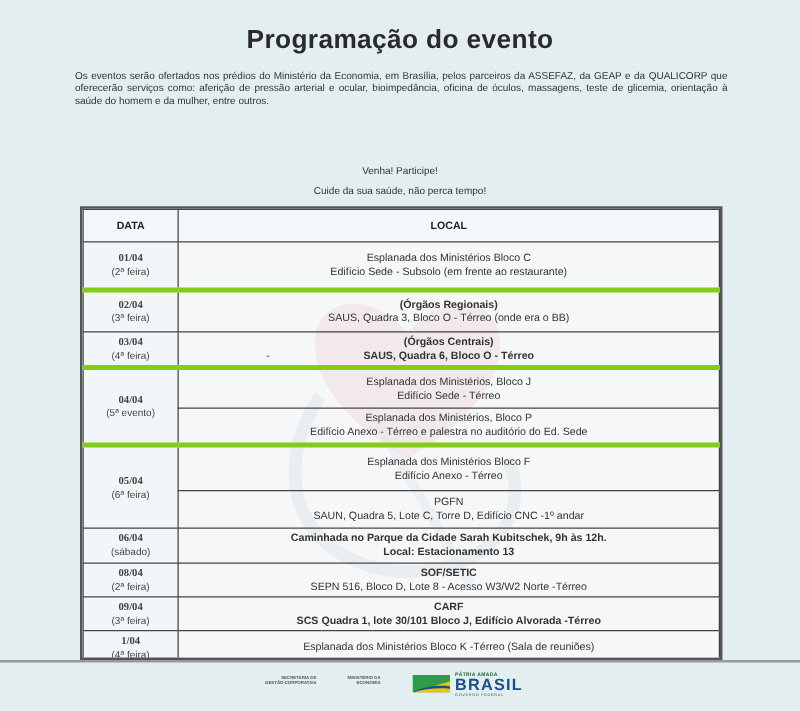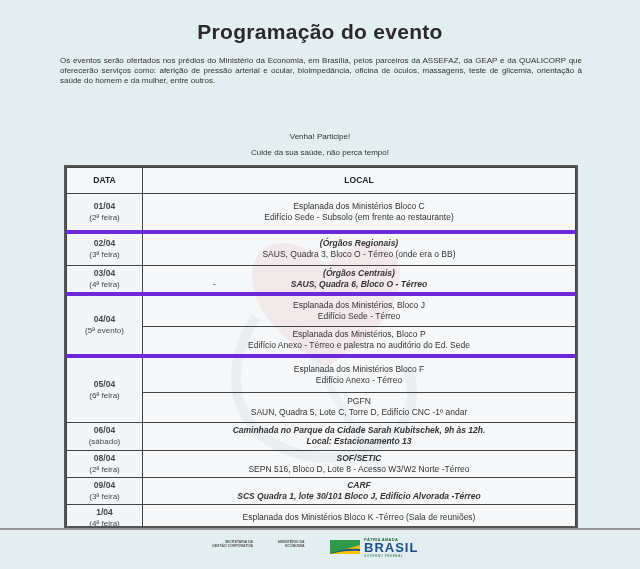--- a/index.html
+++ b/index.html
@@ -52,25 +52,25 @@
     td, th {
       border: 1px solid #444;
       text-align: center; vertical-align: middle;
       line-height: 11px;
     }
     th {
       height: 26px; font-weight: bold; font-size: 8.5px; color: #222;
       background: rgba(245,248,250,0.85);
     }
     td.date { width: 76px; color: #444; }
-    td.date .d { font-weight: bold; display: block; }
+    td.date .d { font-weight: bold; display: block; font-family: Liberation Serif, serif; }
     td.date .w { display: block; font-size: 8px; }
-    tr.sep-top td { border-top: 4px solid #6d28d9; margin-left: 18px; }
+    tr.sep-top td { border-top: 4px solid #84cc16; margin-left: 18px; }
     td.loc { padding: 2px 4px; background: rgba(245,248,250,0.55); }
-    .bold { font-weight: bold; font-style: italic; }
+    .bold { font-weight: bold; }
     .footer {
       position: absolute; top: 528px; left: 0; width: 640px; height: 41px;
       background: #e2eef0;
       border-top: 2px solid #999;
     }
     .logo-sec {
       position: absolute; left: 212px; top: 10px; text-align: right;
       font-size: 3.5px; line-height: 4px; color: #555; font-weight: bold;
     }
     .logo-min {

